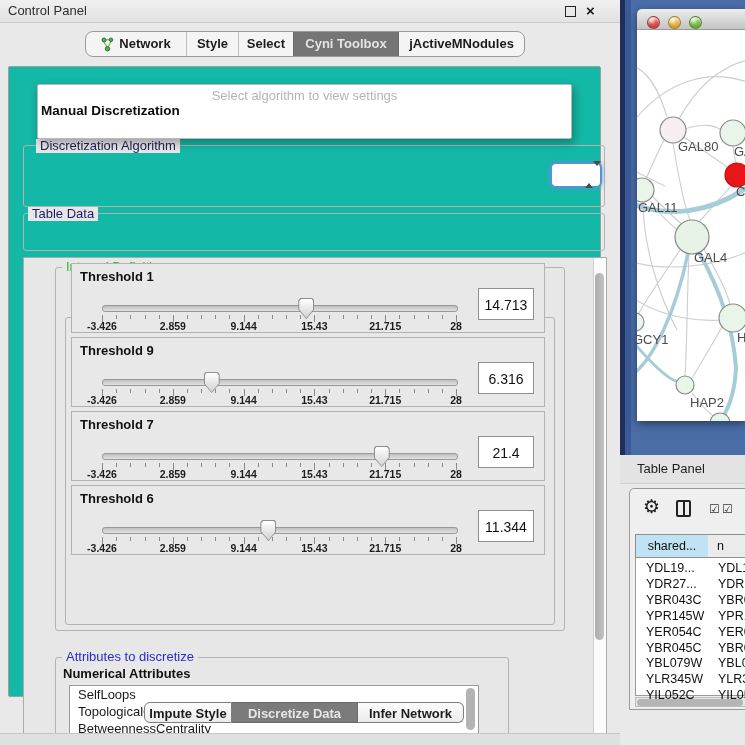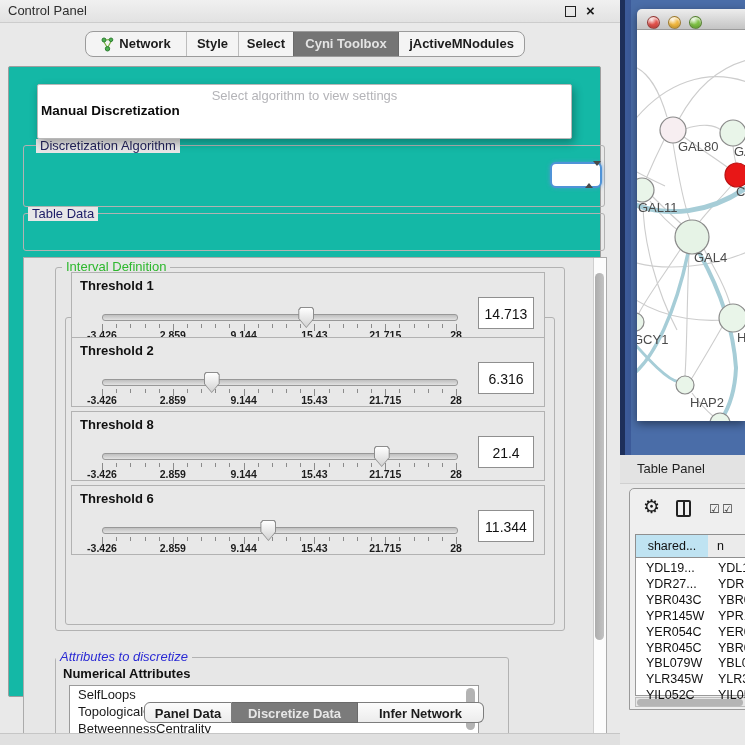--- a/index.html
+++ b/index.html
@@ -69,21 +69,21 @@
   .tlab{position:absolute;top:56px;transform:translateX(-50%);font-size:10.5px;font-weight:700;color:#1c1c1c;}
   .knob{position:absolute;top:34px;width:16px;height:21px;
         clip-path:polygon(0% 12%,12% 0%,88% 0%,100% 12%,100% 55%,50% 100%,0% 55%);background:#8d8d8d;}
   .knob i{position:absolute;left:1px;top:1px;right:1px;bottom:1px;display:block;
         clip-path:polygon(0% 12%,12% 0%,88% 0%,100% 12%,100% 55%,50% 100%,0% 55%);
         background:linear-gradient(#ffffff,#d2d2d2);}
   .tfield{position:absolute;left:406px;top:24px;width:56px;height:32px;background:#ffffff;
           border:1px solid #8f8f8f;font-size:14px;color:#111;text-align:center;line-height:32px;box-sizing:border-box;}
   
   #attr-group{left:46px;top:590px;width:454px;height:79px;}
-  #attr-label{left:0;top:-8px;font-style:italic;}
+  #attr-label{left:6px;top:-8px;}
   .attr-sub{position:absolute;left:54px;top:599px;font-size:13px;font-weight:700;color:#111;}
   #attr-list{position:absolute;left:60px;top:618px;width:410px;height:50px;background:#ffffff;
              border:1px solid #9a9a9a;overflow:hidden;box-sizing:border-box;}
   .attr-item{padding-left:8px;font-size:13px;color:#1a1a1a;line-height:17px;white-space:nowrap;}
   .list-thumb{position:absolute;left:457px;top:621px;width:9px;height:42px;border-radius:5px;background:#b3b3b3;}
   
   .apply-btn{position:absolute;left:268px;top:671px;width:68px;height:21px;border:1px solid #8e8e8e;
              border-radius:6px;background:linear-gradient(#ffffff,#dedede);font-size:14px;color:#111;
              text-align:center;line-height:20px;box-sizing:border-box;font-family:"Liberation Sans",sans-serif;}
   #bottom-tabs{position:absolute;left:144px;top:702px;height:21px;display:flex;}
@@ -209,21 +209,21 @@
       </div>
       <div class="attr-sub">Numerical Attributes</div>
       <div id="attr-list">
           <div class="attr-item">SelfLoops</div>
           <div class="attr-item">TopologicalCoefficient</div>
           <div class="attr-item">BetweennessCentrality</div>
         </div>
       <div class="list-thumb"></div>
 
       <div class="apply-btn">Apply</div>
-    <div class="tbox" style="top: 196px; margin-top: 9px;">
+    <div class="tbox" style="top: 196px;">
           <div class="thead">Threshold 1</div>
           <div class="ttrack"></div>
           <div class="tick" style="left: 30px; top: 51px; height: 7px;"></div>
           <div class="tick" style="left: 44.2px; top: 51px; height: 4px;"></div>
           <div class="tick" style="left: 58.3px; top: 51px; height: 4px;"></div>
           <div class="tick" style="left: 72.5px; top: 51px; height: 4px;"></div>
           <div class="tick" style="left: 86.6px; top: 51px; height: 4px;"></div>
           <div class="tick" style="left: 100.8px; top: 51px; height: 7px;"></div>
           <div class="tick" style="left: 115px; top: 51px; height: 4px;"></div>
           <div class="tick" style="left: 129.1px; top: 51px; height: 4px;"></div>
@@ -250,21 +250,21 @@
           <span class="tlab" style="left: 171.6px;">9.144</span>
           <span class="tlab" style="left: 242.4px;">15.43</span>
           <span class="tlab" style="left: 313.2px;">21.715</span>
           <span class="tlab" style="left: 384px;">28</span>
           <div class="knob" style="left: 226.3px;">
             <i></i>
           </div>
           <div class="tfield">14.713</div>
         </div>
         <div class="tbox" style="top: 270px;">
-          <div class="thead">Threshold 2</div>
+          <div class="thead">Threshold 9</div>
           <div class="ttrack"></div>
           <div class="tick" style="left: 30px; top: 51px; height: 7px;"></div>
           <div class="tick" style="left: 44.2px; top: 51px; height: 4px;"></div>
           <div class="tick" style="left: 58.3px; top: 51px; height: 4px;"></div>
           <div class="tick" style="left: 72.5px; top: 51px; height: 4px;"></div>
           <div class="tick" style="left: 86.6px; top: 51px; height: 4px;"></div>
           <div class="tick" style="left: 100.8px; top: 51px; height: 7px;"></div>
           <div class="tick" style="left: 115px; top: 51px; height: 4px;"></div>
           <div class="tick" style="left: 129.1px; top: 51px; height: 4px;"></div>
           <div class="tick" style="left: 143.3px; top: 51px; height: 4px;"></div>
@@ -290,21 +290,21 @@
           <span class="tlab" style="left: 171.6px;">9.144</span>
           <span class="tlab" style="left: 242.4px;">15.43</span>
           <span class="tlab" style="left: 313.2px;">21.715</span>
           <span class="tlab" style="left: 384px;">28</span>
           <div class="knob" style="left: 131.7px;">
             <i></i>
           </div>
           <div class="tfield">6.316</div>
         </div>
         <div class="tbox" style="top: 344px;">
-          <div class="thead">Threshold 8</div>
+          <div class="thead">Threshold 7</div>
           <div class="ttrack"></div>
           <div class="tick" style="left: 30px; top: 51px; height: 7px;"></div>
           <div class="tick" style="left: 44.2px; top: 51px; height: 4px;"></div>
           <div class="tick" style="left: 58.3px; top: 51px; height: 4px;"></div>
           <div class="tick" style="left: 72.5px; top: 51px; height: 4px;"></div>
           <div class="tick" style="left: 86.6px; top: 51px; height: 4px;"></div>
           <div class="tick" style="left: 100.8px; top: 51px; height: 7px;"></div>
           <div class="tick" style="left: 115px; top: 51px; height: 4px;"></div>
           <div class="tick" style="left: 129.1px; top: 51px; height: 4px;"></div>
           <div class="tick" style="left: 143.3px; top: 51px; height: 4px;"></div>
@@ -372,23 +372,23 @@
           <span class="tlab" style="left: 313.2px;">21.715</span>
           <span class="tlab" style="left: 384px;">28</span>
           <div class="knob" style="left: 188.4px;">
             <i></i>
           </div>
           <div class="tfield">11.344</div>
         </div>
       </div>
 
     <div id="bottom-tabs">
-        <div class="btab" style="width: 88px;">Panel Data</div>
+        <div class="btab" style="width: 88px;">Impute Style</div>
         <div class="btab sel" style="width: 126px;">Discretize Data</div>
-        <div class="btab" style="width: 126px;">Infer Network</div>
+        <div class="btab" style="width: 106px;">Infer Network</div>
       </div>
     <div class="footer-line"></div>
 
     <div class="popup">
       <div class="popup-ph">Select algorithm to view settings</div>
       <div class="popup-item b">Manual Discretization</div>
     </div>
   </section>
 
   <section id="right-area">

